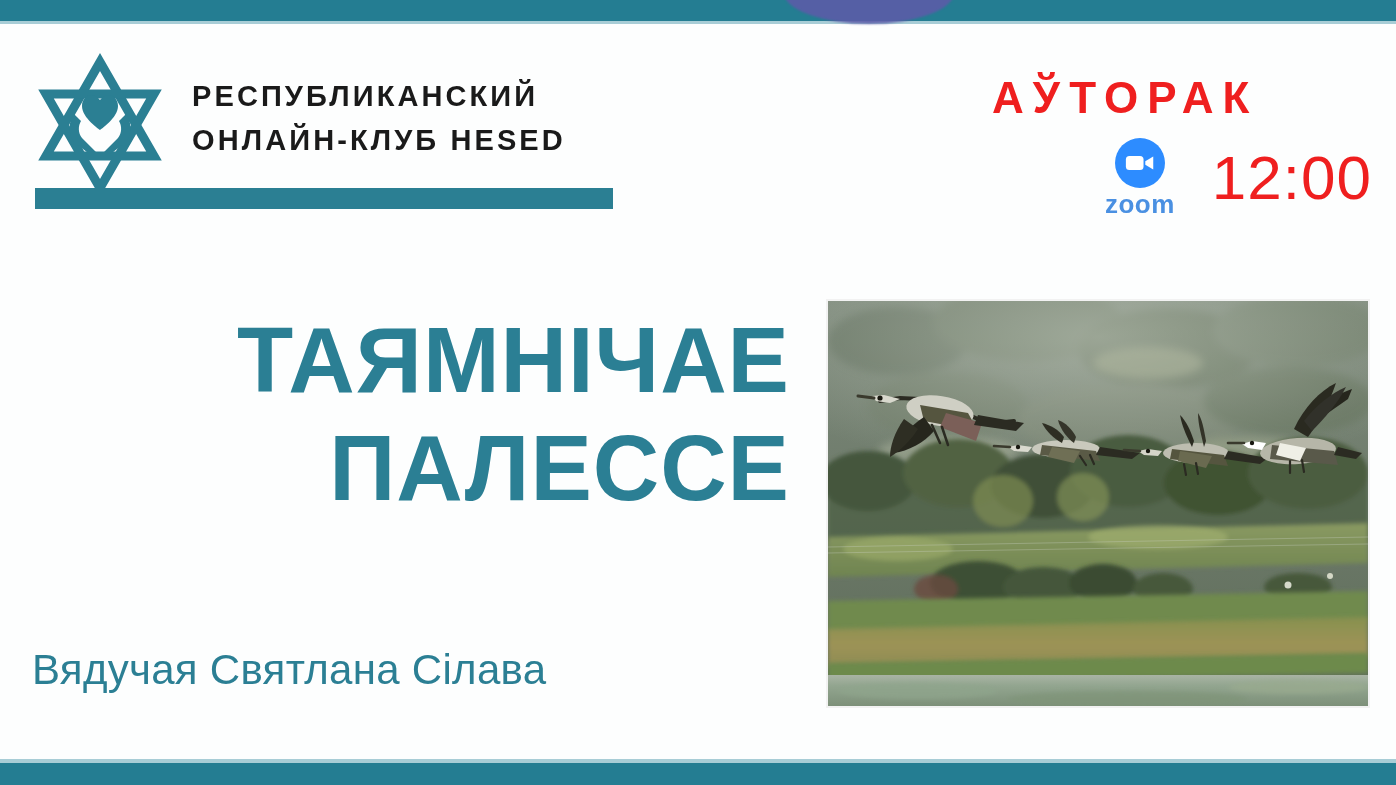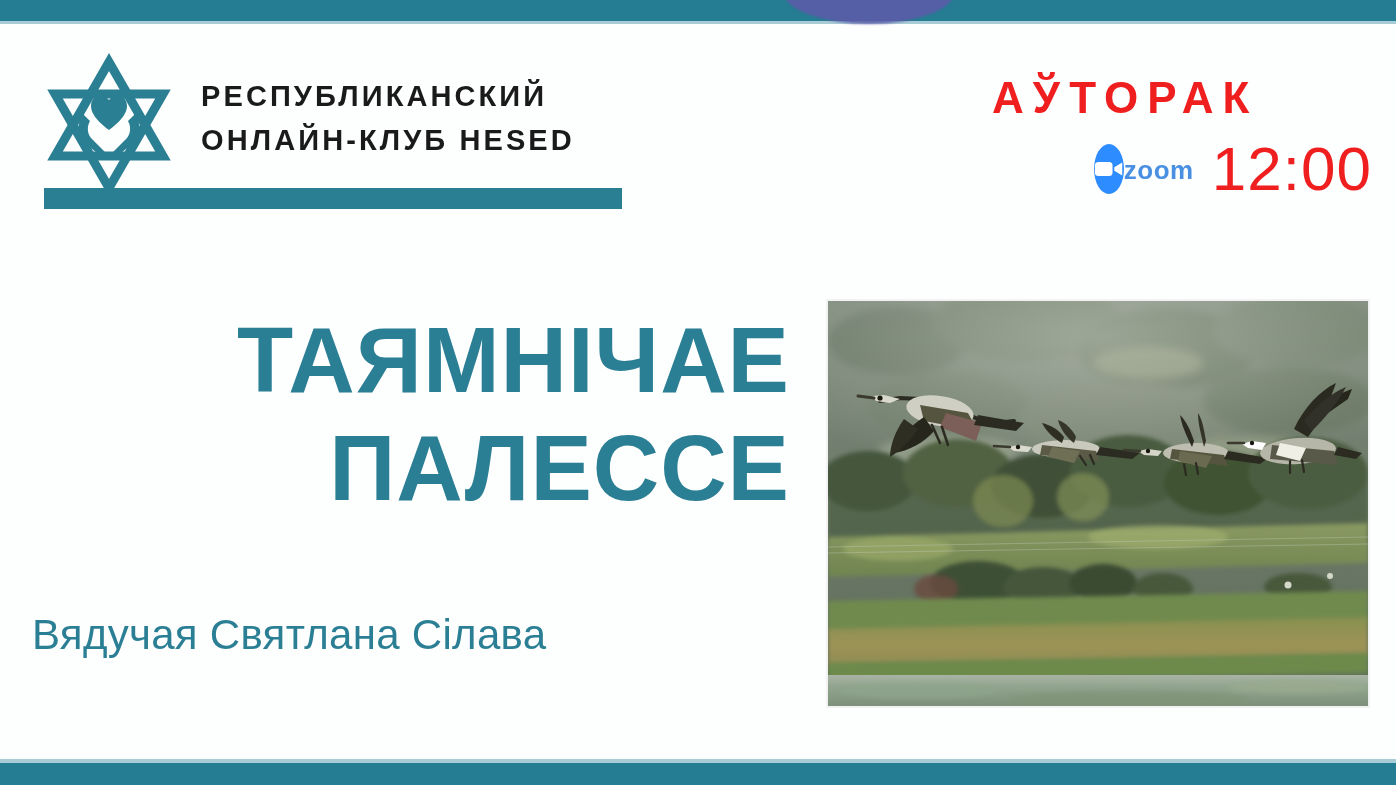--- a/index.html
+++ b/index.html
@@ -54,21 +54,21 @@
     position: absolute;
     left: 0; bottom: 22px;
     width: 1396px; height: 4px;
     background: #a8cdd6;
     z-index: 3;
   }
 
   
   .brand {
     position: absolute;
-    left: 17px; top: 40px;
+    left: 8px; top: 40px;
     width: 660px;
     height: 180px;
     z-index: 5;
   }
   .brand-logo {
     position: absolute;
     left: 22px; top: 8px;
     width: 140px; height: 150px;
   }
   .brand-text {
@@ -110,21 +110,21 @@
   .schedule-row {
     display: flex;
     align-items: center;
     justify-content: flex-end;
     margin-top: 14px;
     gap: 26px;
   }
   .zoom-badge {
     width: 92px;
     display: flex;
-    flex-direction: row;
+    flex-direction: column;
     align-items: center;
   }
   .zoom-circle {
     width: 50px; height: 50px;
     border-radius: 50%;
     background: #2d8cff;
     display: flex;
     align-items: center;
     justify-content: center;
   }
@@ -156,21 +156,21 @@
     font-size: 92px;
     font-weight: bold;
     letter-spacing: 1px;
     color: #2b7f94;
     line-height: 108px;
     white-space: nowrap;
     text-align: right;
   }
   .presenter {
     position: absolute;
-    left: 32px; top: 610px;
+    left: 32px; top: 645px;
     font-size: 42px;
     font-weight: normal;
     letter-spacing: .3px;
     color: #2b7f94;
     line-height: 50px;
     white-space: nowrap;
     z-index: 5;
   }
 
   

